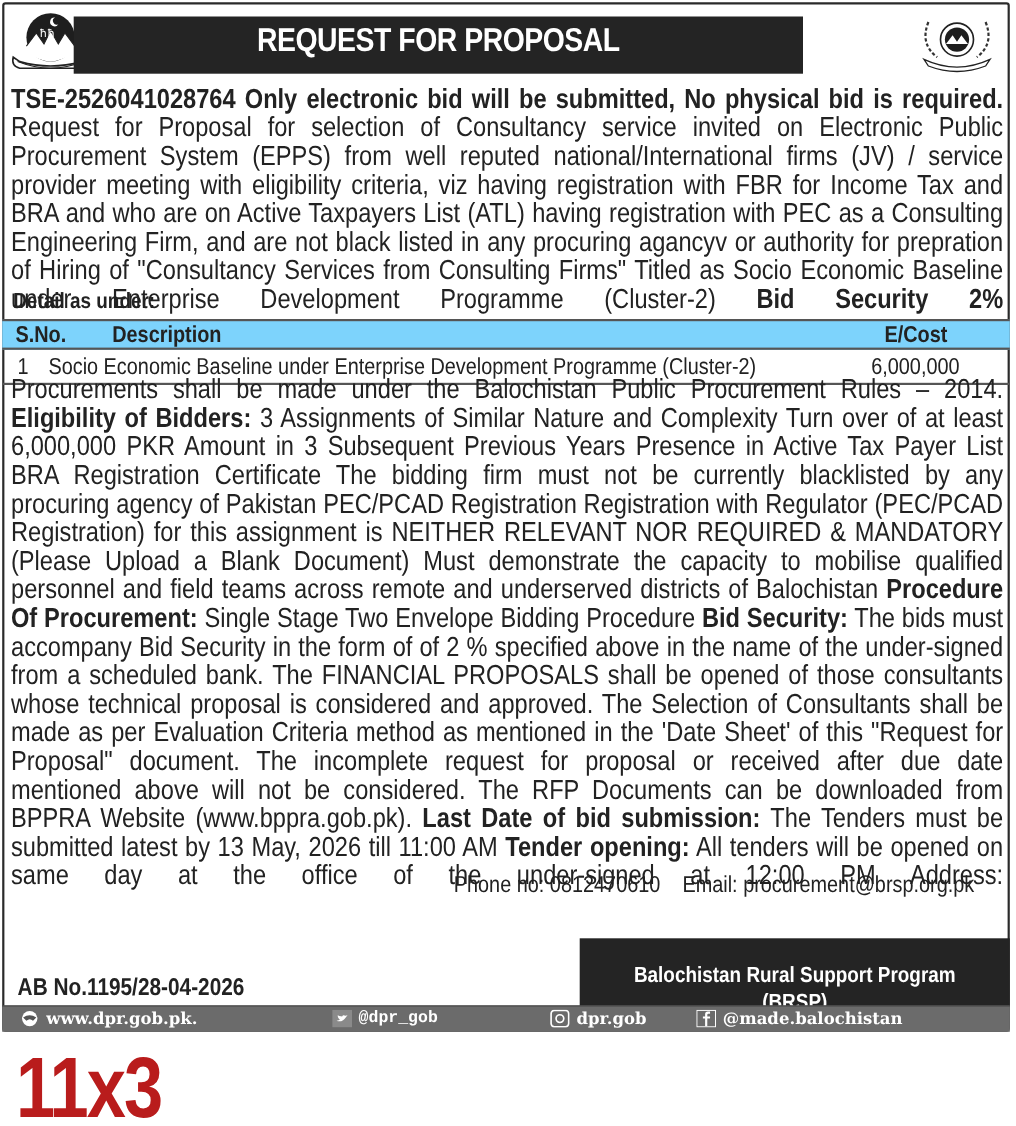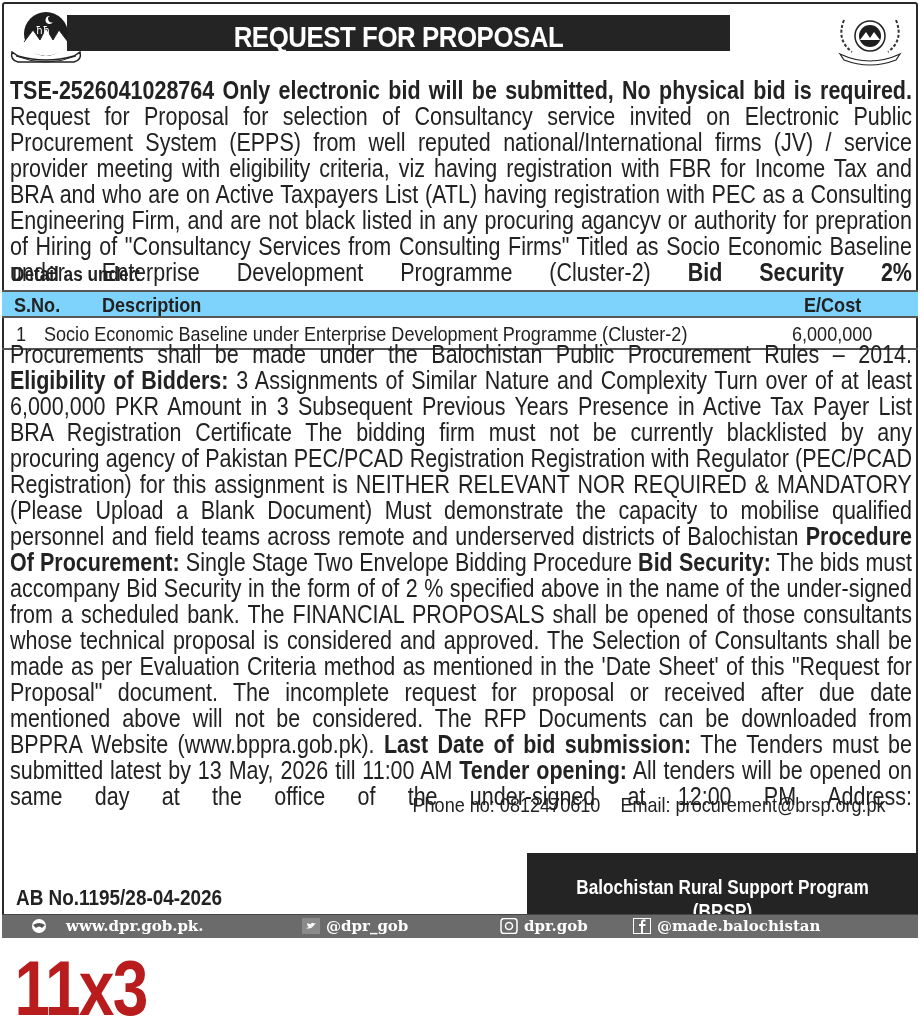--- a/index.html
+++ b/index.html
@@ -3,21 +3,21 @@
   <meta charset="utf-8">
   <style>
     html, body { margin: 0; padding: 0; background: #ffffff; }
     body { width: 924px; height: 1024px; position: relative; overflow: hidden;
            font-family: "Liberation Sans", sans-serif; color: #222; }
     .frame { position: absolute; left: 2px; top: 2px; width: 916px; height: 936px;
              border: 2px solid #2a2a2a; border-radius: 3px; box-sizing: border-box; background: #fff; }
     .logo { position: absolute; width: 80px; height: 64px; }
     .logo-left { left: 6px; top: 4px; }
     .logo-right { left: 830px; top: 6px; }
-    .title-bar { position: absolute; left: 67px; top: 15px; width: 663px; height: 36px; background: #242424; }
+    .title-bar { position: absolute; left: 67px; top: 15px; width: 663px; height: 52px; background: #242424; }
     .title-text { position: absolute; left: 0; right: 0; top: 5px; text-align: center; color: #fff;
                   font-weight: bold; font-size: 30px; letter-spacing: -0.5px; transform: scaleX(0.86); }
     .para { position: absolute; left: 10px; width: 902px; font-size: 25px; line-height: 26px;
             text-align: justify; }
     .para .inner { width: 1050px; transform: scaleX(0.859); transform-origin: left top; text-align: justify; }
     .para .inner::after { content: ""; display: inline-block; width: 100%; height: 0; }
     b { font-weight: bold; }
     .detail-label { position: absolute; left: 12px; top: 263px; font-size: 20px; font-weight: bold;
                     transform: scaleX(0.86); transform-origin: left top; }
     .tbl-header { position: absolute; left: 2px; top: 290px; width: 916px; height: 28px; background: #7dd3fc;
@@ -101,28 +101,28 @@
 </div>
 
 <div class="ab-no">AB No.1195/28-04-2026</div>
 
 <div class="org-box">
   <span>Balochistan Rural Support Program</span>
   <span>(BRSP)</span>
 </div>
 
 <div class="footer-bar">
-  <div class="fi" style="left:28px;gap:12px;">
+  <div class="fi" style="left:16px;">
     <svg class="ico" viewBox="0 0 18 16">
         <circle cx="9" cy="8" r="7" fill="#fff"></circle>
         <path d="M3 7 Q9 3 15 7 L12 10 Q9 7 6 10Z" fill="#555"></path>
       </svg>
     <span>www.dpr.gob.pk.</span>
   </div>
-  <div class="fi" style="left:300px;">
+  <div class="fi" style="left:300px;font-family:Liberation Mono, monospace;">
     <svg class="ico" viewBox="0 0 18 16">
         <rect width="18" height="16" fill="#8a8a8a"></rect>
         <path d="M4 10 Q9 12 13 6 L14 5 L12 5.5 Q10 4 9 6 Q6 6 5 5 Q5 8 7 9 Q5 10 4 10Z" fill="#fff"></path>
       </svg>
     <span>@dpr_gob</span>
   </div>
   <div class="fi" style="left:486px;padding-left:12px;">
     <svg class="ico" viewBox="0 0 18 16">
         <rect x="1" y="0.5" width="16" height="15" rx="3" fill="none" stroke="#fff" stroke-width="1.5"></rect>
         <circle cx="9" cy="8" r="3.5" fill="none" stroke="#fff" stroke-width="1.5"></circle>

